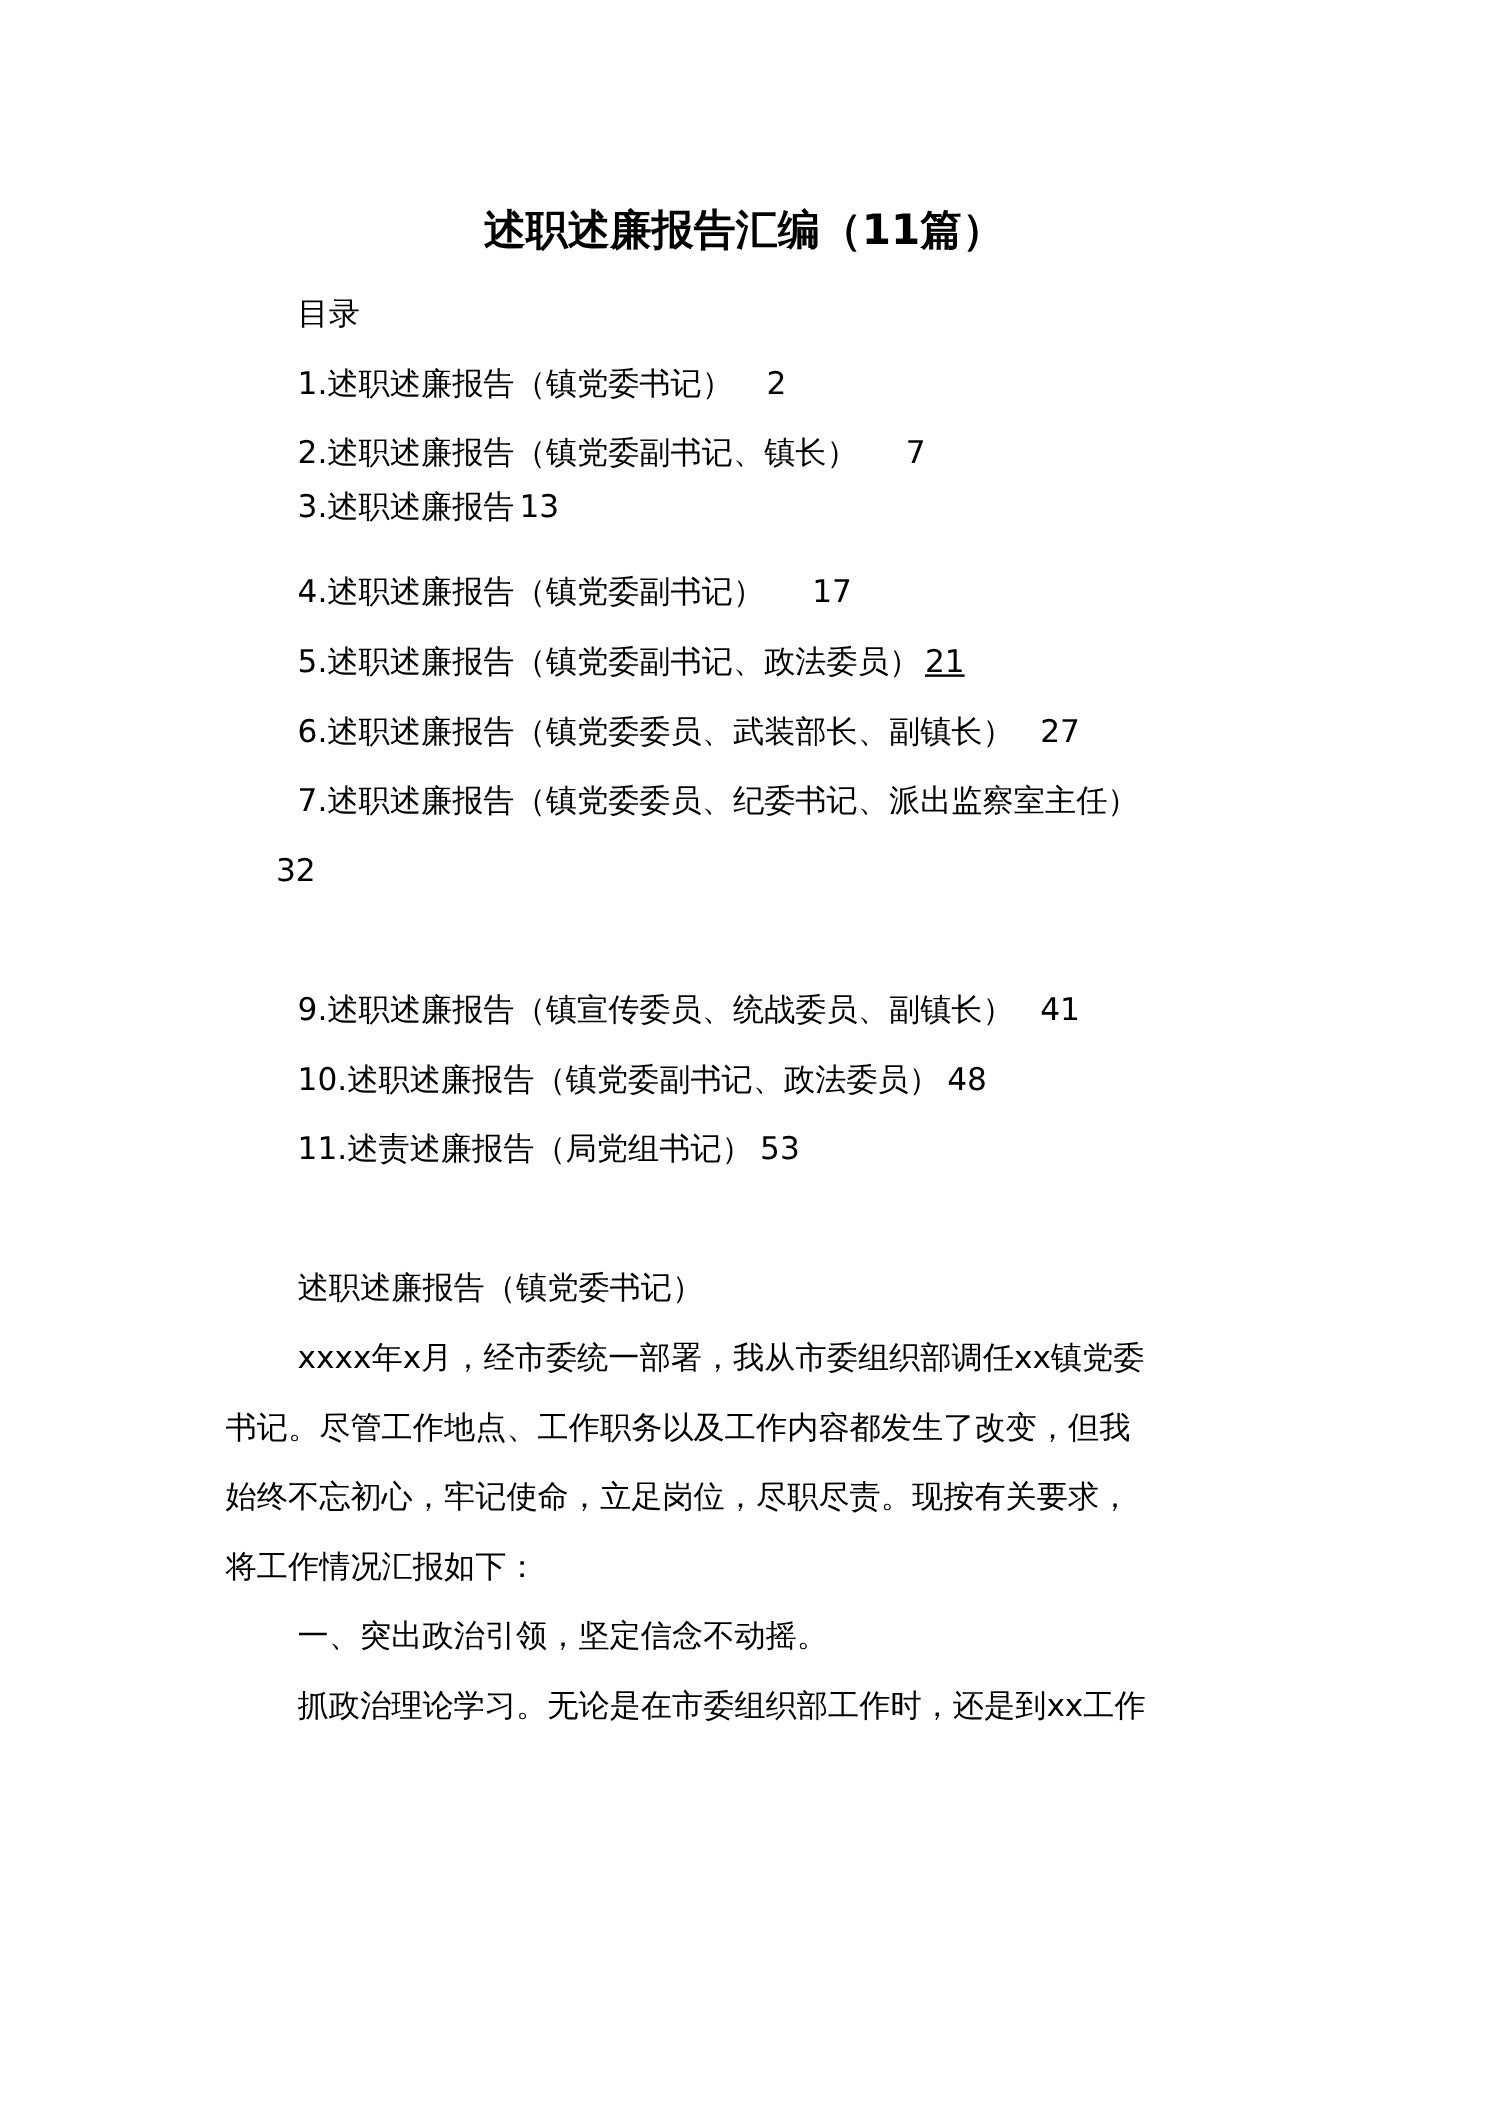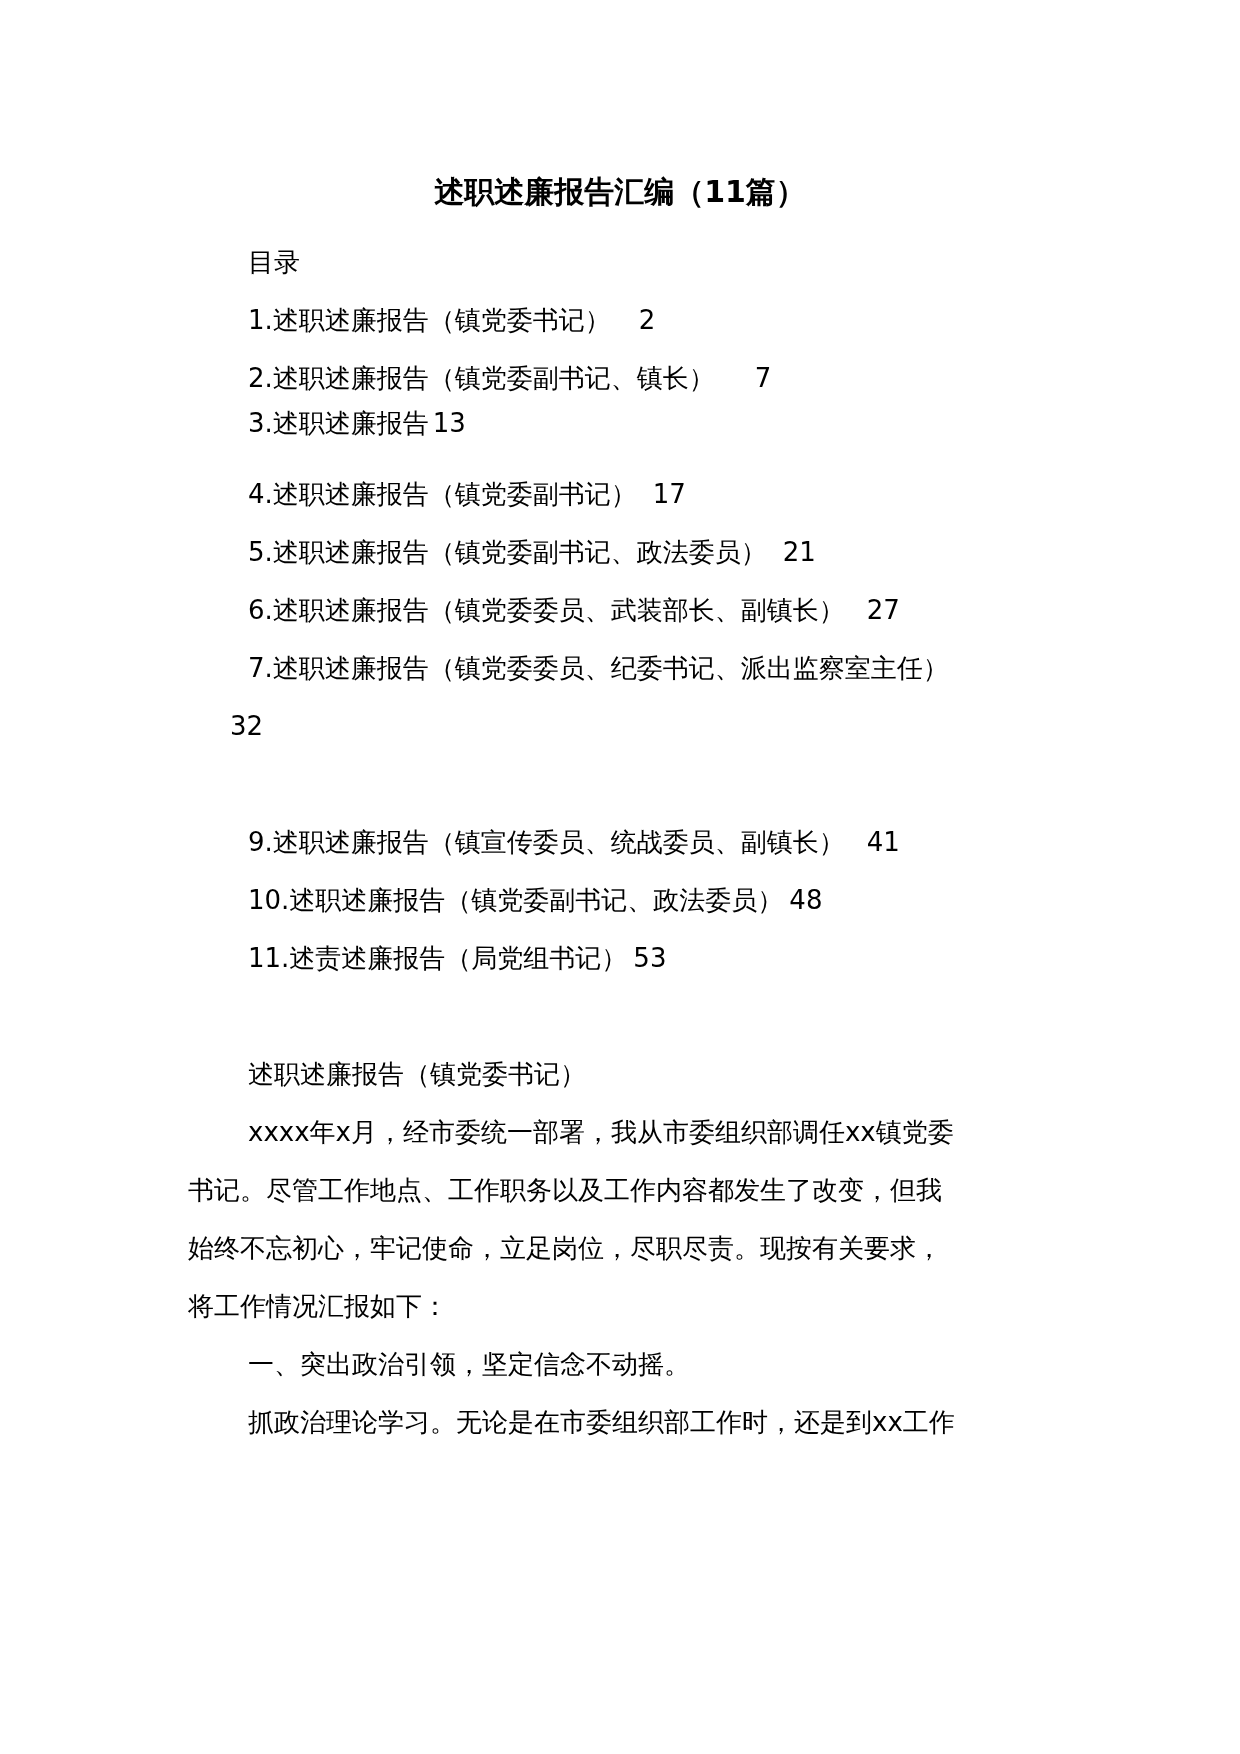--- a/index.html
+++ b/index.html
@@ -4,21 +4,21 @@
   <style>
     html, body { margin: 0; padding: 0; background: #ffffff; }
     body {
       width: 1240px; height: 1754px; position: relative; overflow: hidden;
       font-family: "DejaVu Sans", "Liberation Sans", sans-serif;
       color: #000000;
     }
     .page { position: absolute; left: 0; top: 0; width: 1240px; height: 1754px; }
     .title {
       position: absolute; left: 0; width: 1240px; top: 172px;
-      text-align: center; font-size: 30px; font-weight: bold; line-height: 40px;
+      text-align: center; font-size: 35px; font-weight: bold; line-height: 40px;
       letter-spacing: 0px;
     }
     .line {
       position: absolute; font-size: 26px; line-height: 36px; white-space: nowrap;
     }
     .toc-label { left: 248px; top: 244px; }
     .toc-item { left: 248px; }
     .toc-page { display: inline-block; margin-left: 28px; }
     .para-indent { left: 248px; }
     .para-flush { left: 188px; }
@@ -38,25 +38,25 @@
 
   <div class="line toc-item" style="top:360px;">
     <span>2.述职述廉报告（镇党委副书记、镇长）</span><span class="toc-page" style="margin-left:40px;">7</span>
   </div>
 
   <div class="line toc-item" style="top:405px;">
     <span>3.述职述廉报告</span><span class="toc-page" style="margin-left:4px;">13</span>
   </div>
 
   <div class="line toc-item" style="top:476px;">
-    <span>4.述职述廉报告（镇党委副书记）</span><span class="toc-page" style="margin-left:16px;">17</span>
+    <span>4.述职述廉报告（镇党委副书记）</span><span class="toc-page" style="margin-left:40px;">17</span>
   </div>
 
   <div class="line toc-item" style="top:534px;">
-    <span>5.述职述廉报告（镇党委副书记、政法委员）</span><span class="toc-page" style="margin-left:16px;">21</span>
+    <span>5.述职述廉报告（镇党委副书记、政法委员）</span><span class="toc-page" style="margin-left:4px;text-decoration:underline;">21</span>
   </div>
 
   <div class="line toc-item" style="top:592px;">
     <span>6.述职述廉报告（镇党委委员、武装部长、副镇长）</span><span class="toc-page" style="margin-left:22px;">27</span>
   </div>
 
   <div class="line toc-item" style="top:650px;text-align:right;">
     <span>7.述职述廉报告（镇党委委员、纪委书记、派出监察室主任）</span>
   </div>
   <div class="line" style="left:230px; top:708px;">32</div>

